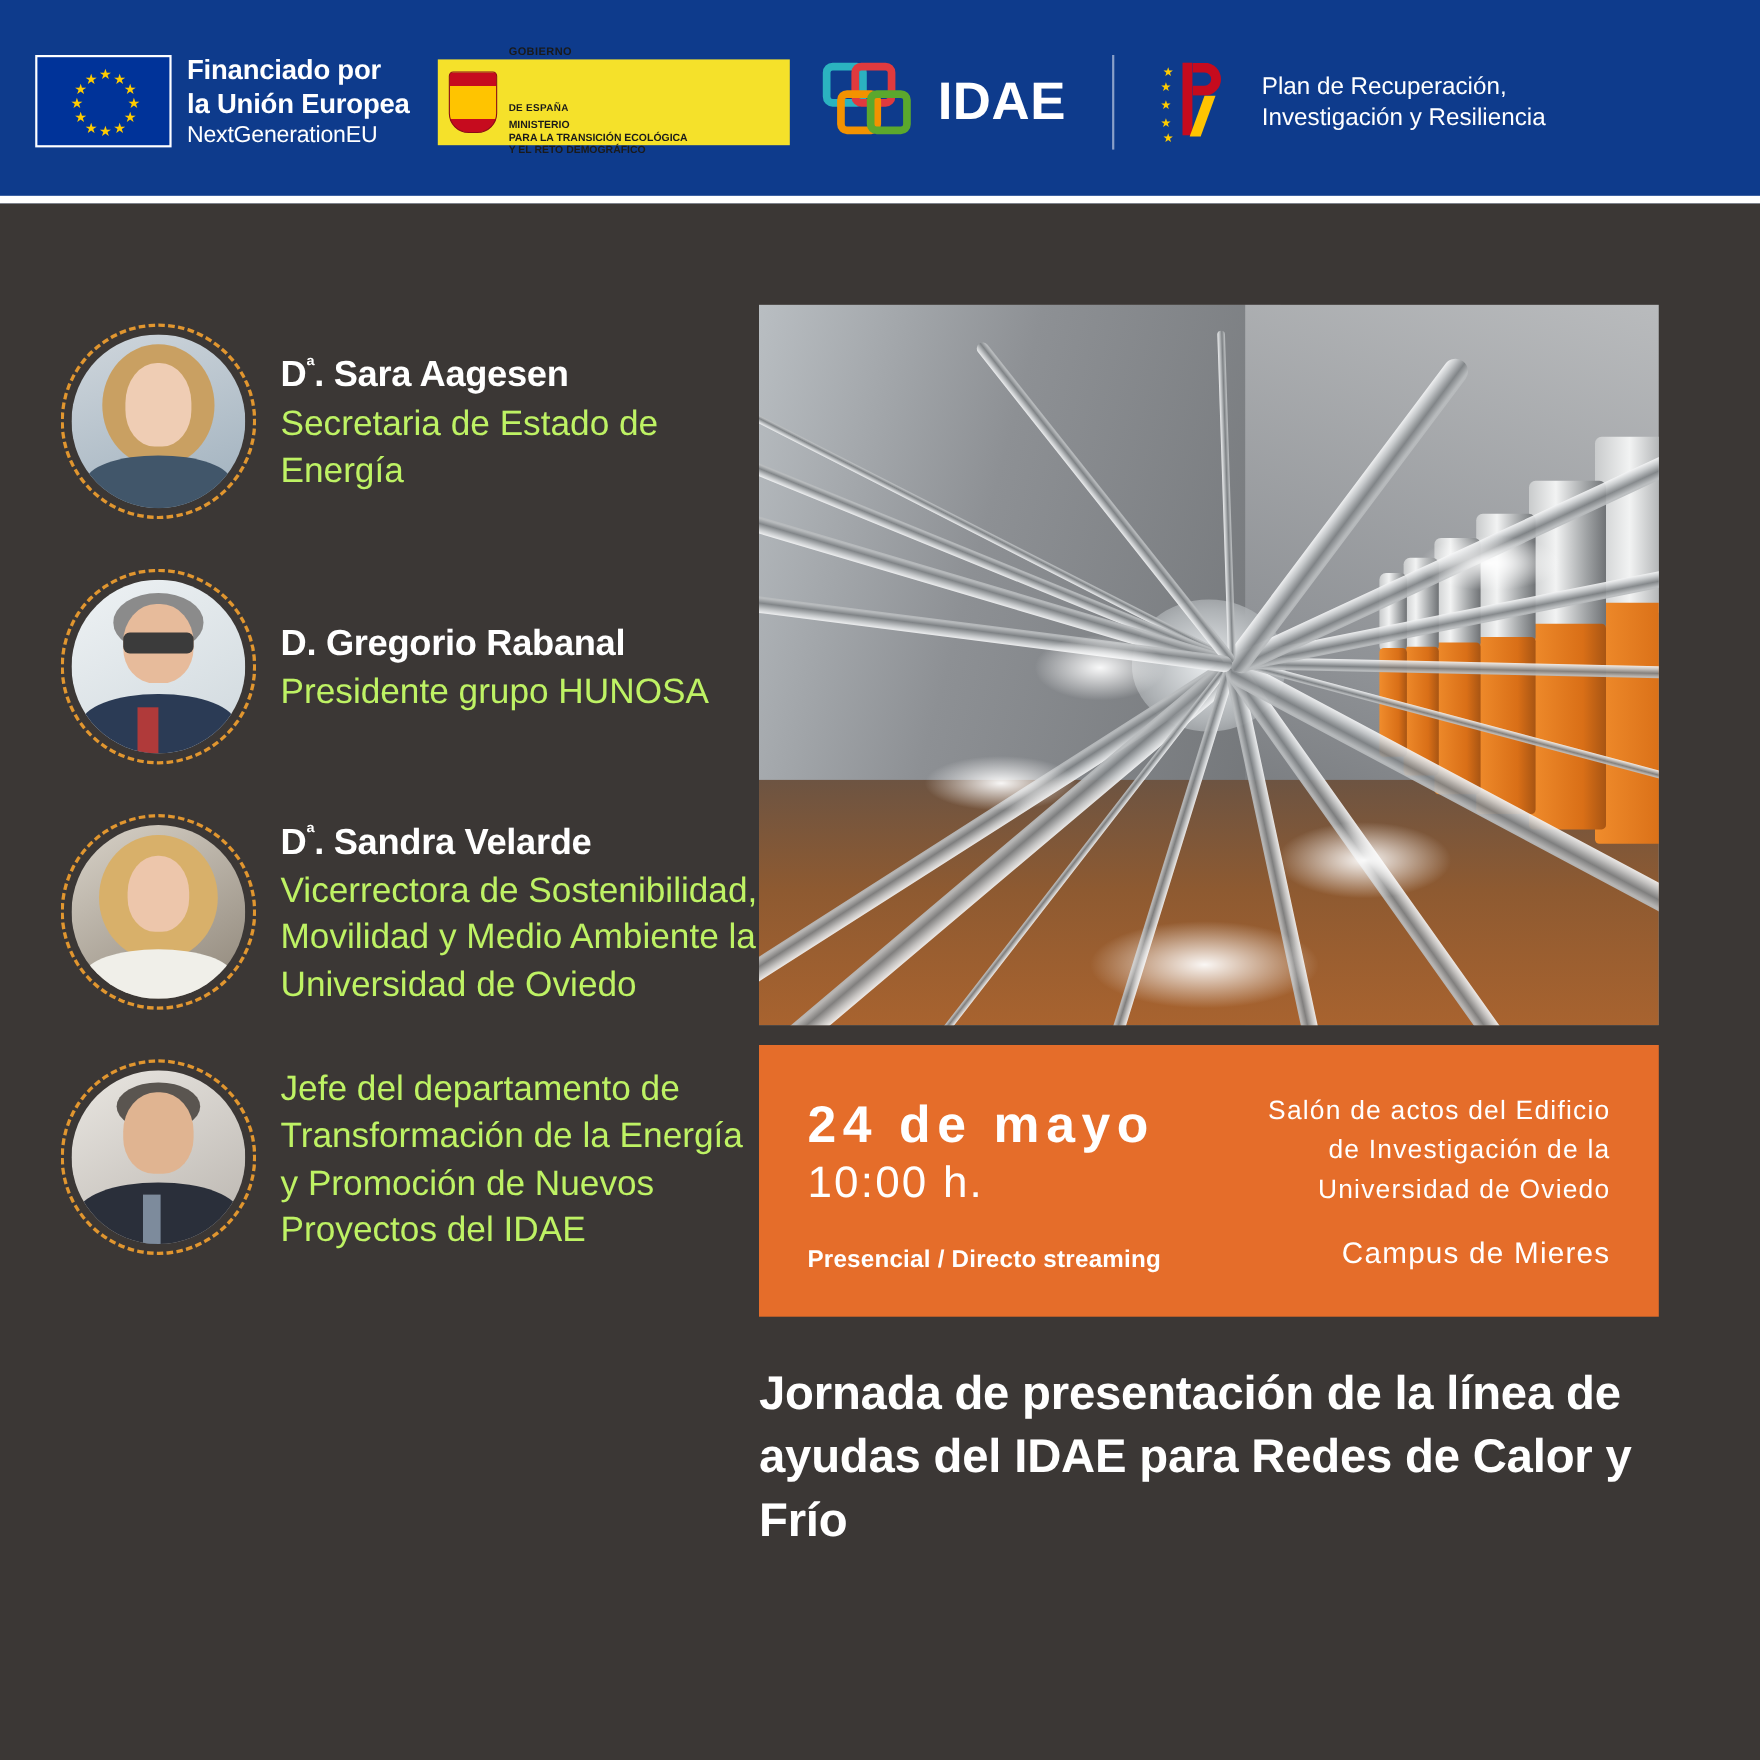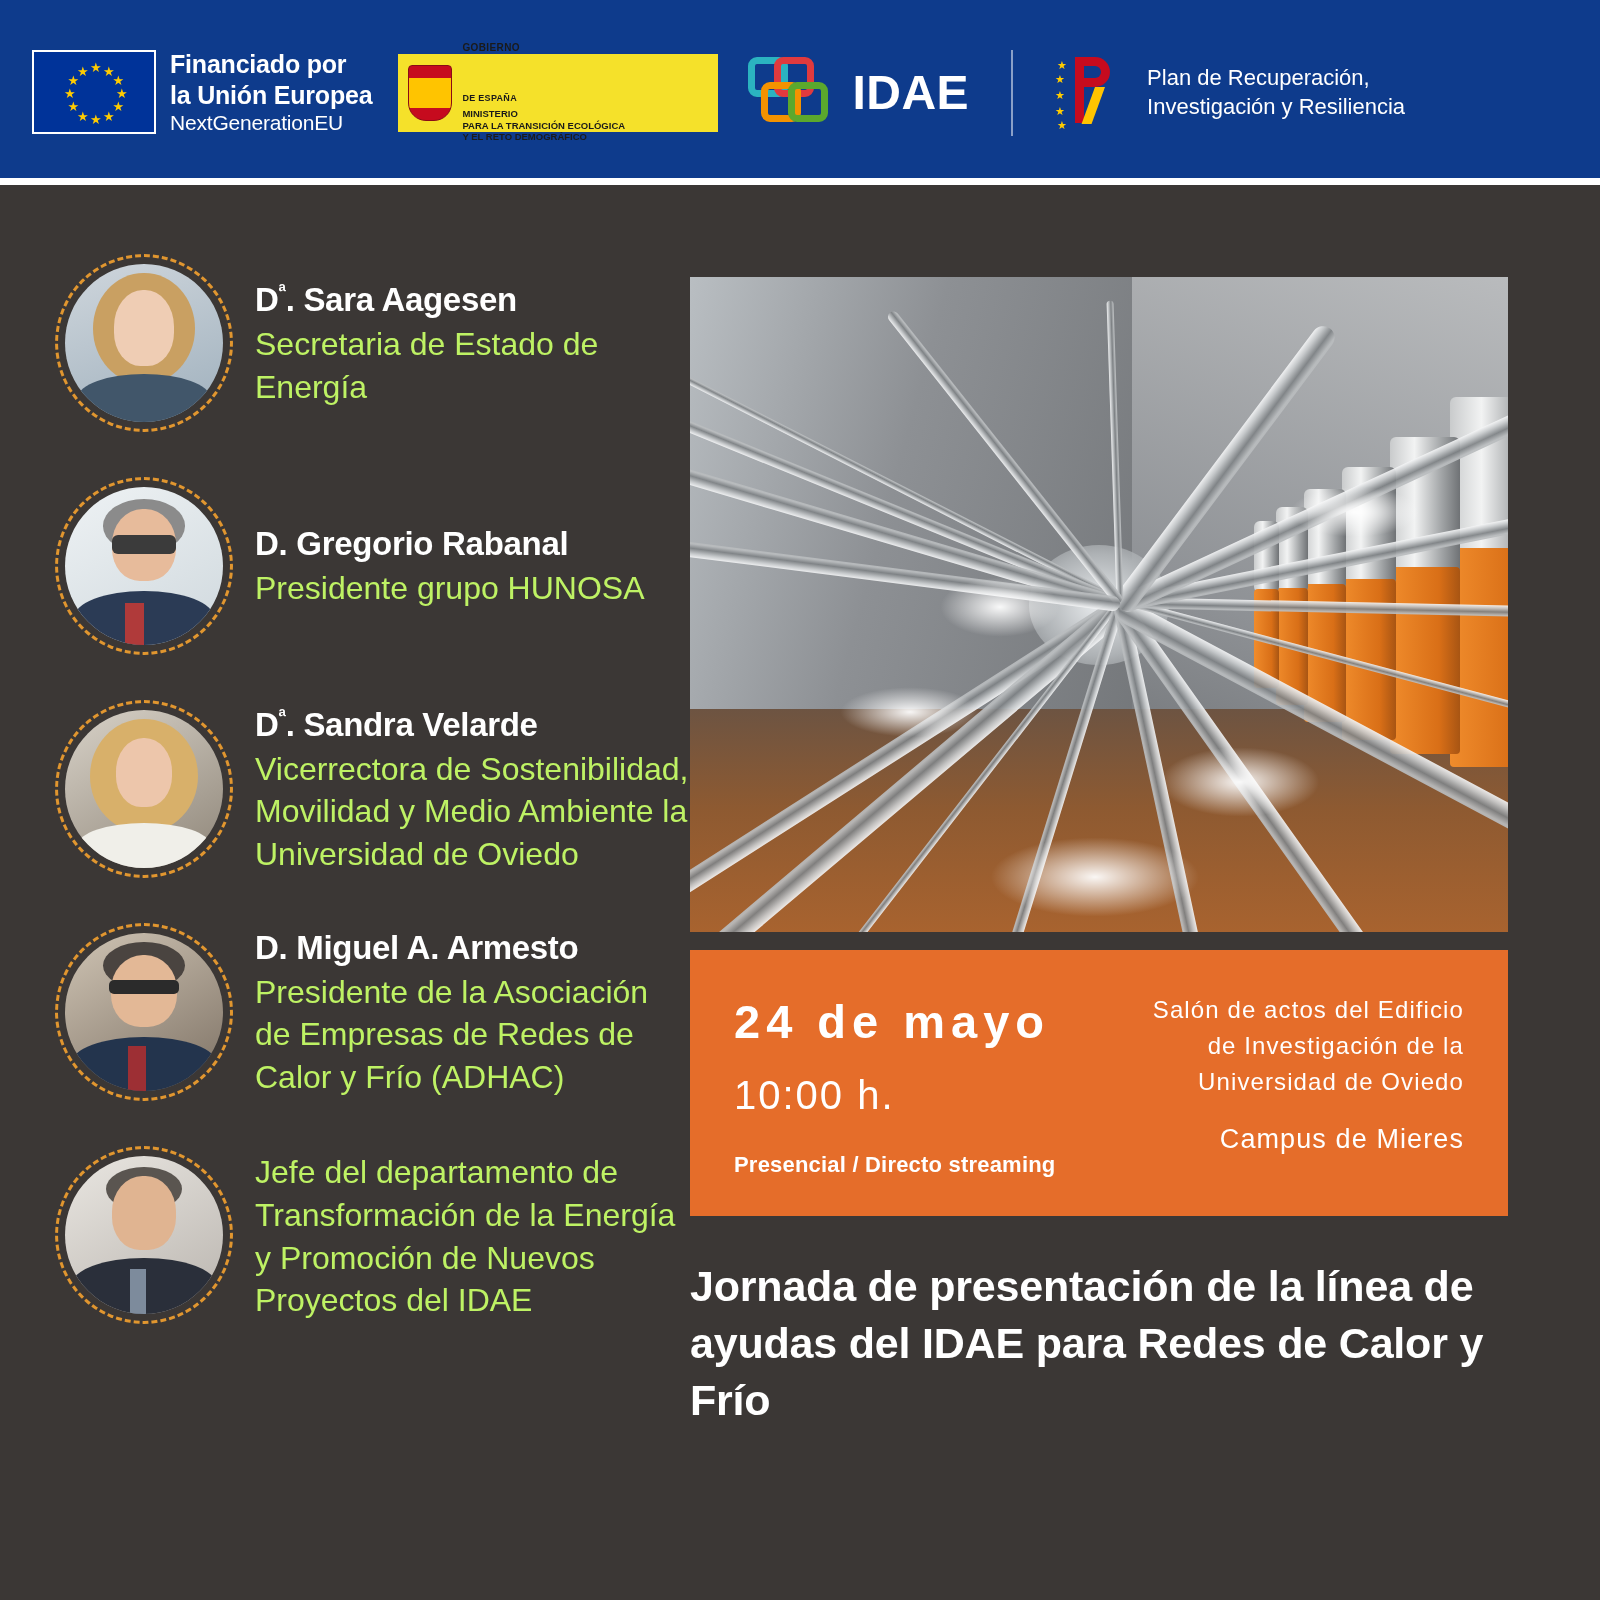--- a/index.html
+++ b/index.html
@@ -113,21 +113,21 @@
     position: relative;
     width: 1600px;
     height: 1415px;
     background: #3b3735;
     display: flex;
   }
 
   
   .speakers {
     width: 690px;
-    padding: 65px 0 0 55px;
+    padding: 105px 0 0 55px;
     display: flex;
     flex-direction: column;
     gap: 38px;
   }
   .speaker {
     display: flex;
     align-items: center;
     gap: 22px;
     min-height: 185px;
   }
@@ -239,21 +239,21 @@
     font-size: 47px;
     font-weight: bold;
     letter-spacing: 6px;
     line-height: 1;
   }
   .band-time {
     color: #ffffff;
     font-size: 40px;
     font-weight: 300;
     letter-spacing: 2px;
-    margin-top: 28px;
+    margin-top: 8px;
   }
   .band-mode {
     color: #ffffff;
     font-size: 22px;
     font-weight: bold;
     margin-top: 34px;
     letter-spacing: 0.2px;
   }
   .band-right {
     text-align: right;
@@ -396,38 +396,20 @@
             <div class="body" style="left:8%;bottom:0;width:84%;height:28%;background:#f0efe9;"></div>
           </div>
         </div>
       </div>
       <div class="sp-info">
         <div class="sp-name"><span>D</span><sup>ª</sup><span>. Sandra Velarde</span></div>
         <div class="sp-role">Vicerrectora de Sostenibilidad, Movilidad y Medio Ambiente la Universidad de Oviedo</div>
       </div>
     </div>
 
-    <div class="speaker">
-      <div class="avatar-ring">
-        <div class="avatar">
-          <div class="face">
-            <div class="bg" style="background:linear-gradient(150deg,#cfc4b4,#7d7164);"></div>
-            <div class="hair" style="left:24%;top:6%;width:52%;height:30%;background:#4a4440;"></div>
-            <div class="skin" style="left:29%;top:14%;width:42%;height:46%;background:#e3b896;"></div>
-            <div class="hair" style="left:28%;top:30%;width:44%;height:9%;background:#2b2b2b;border-radius:5px;"></div>
-            <div class="body" style="left:4%;bottom:0;width:92%;height:34%;background:#23344d;"></div>
-            <div class="body" style="left:40%;bottom:0;width:11%;height:28%;background:#9d2f34;border-radius:0;"></div>
-          </div>
-        </div>
-      </div>
-      <div class="sp-info">
-        <div class="sp-name">D. Miguel A. Armesto</div>
-        <div class="sp-role">Presidente de la Asociación de Empresas de Redes de Calor y Frío (ADHAC)</div>
-      </div>
-    </div>
 
     <div class="speaker">
       <div class="avatar-ring">
         <div class="avatar">
           <div class="face">
             <div class="bg" style="background:linear-gradient(150deg,#e9e6e1,#b9b4ae);"></div>
             <div class="hair" style="left:26%;top:7%;width:48%;height:28%;background:#5a5550;"></div>
             <div class="skin" style="left:30%;top:13%;width:40%;height:47%;background:#e0b491;"></div>
             <div class="body" style="left:4%;bottom:0;width:92%;height:35%;background:#2a2f3a;"></div>
             <div class="body" style="left:41%;bottom:0;width:10%;height:28%;background:#7d8b9c;border-radius:0;"></div>

